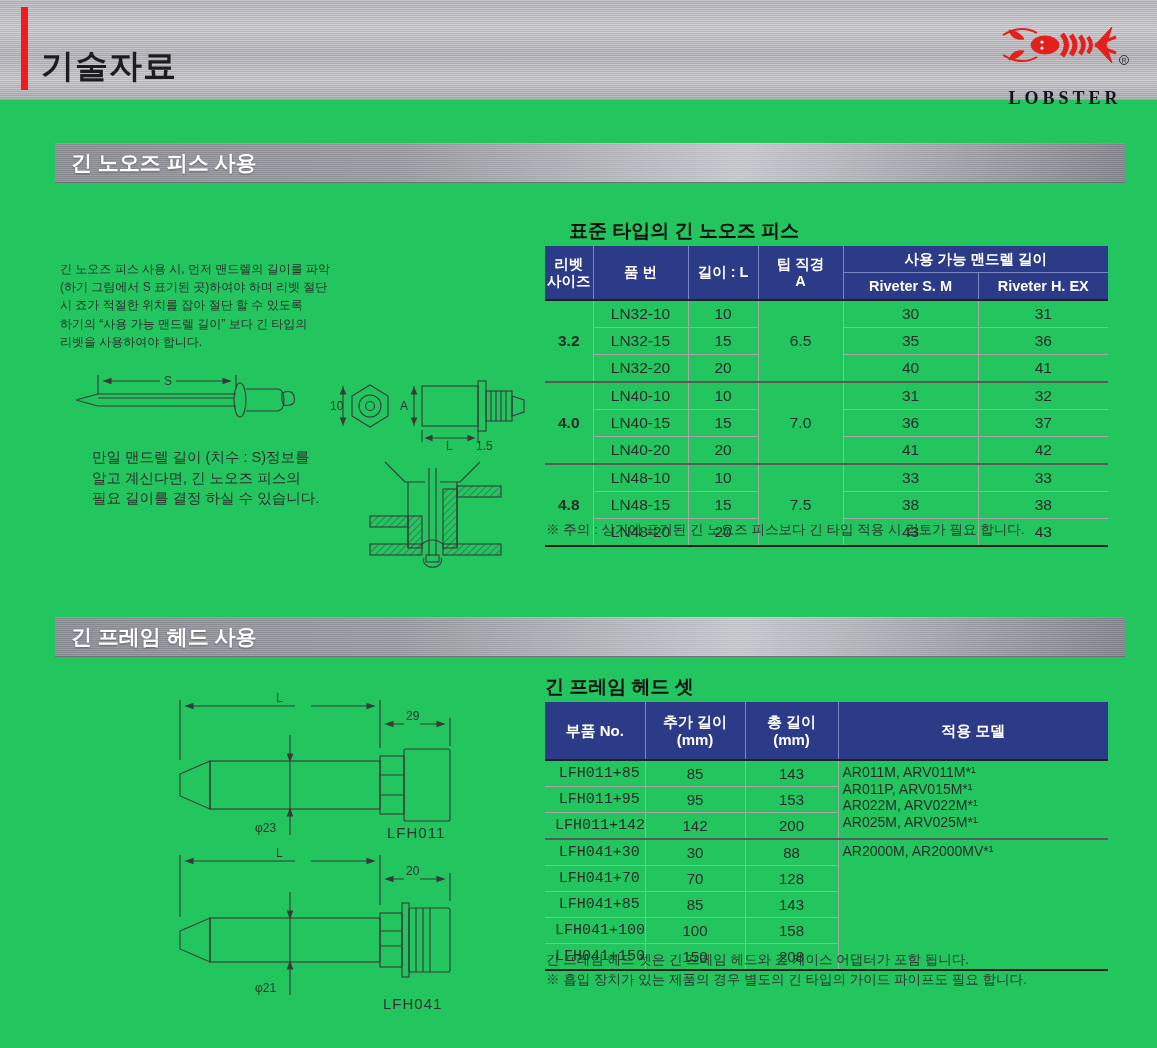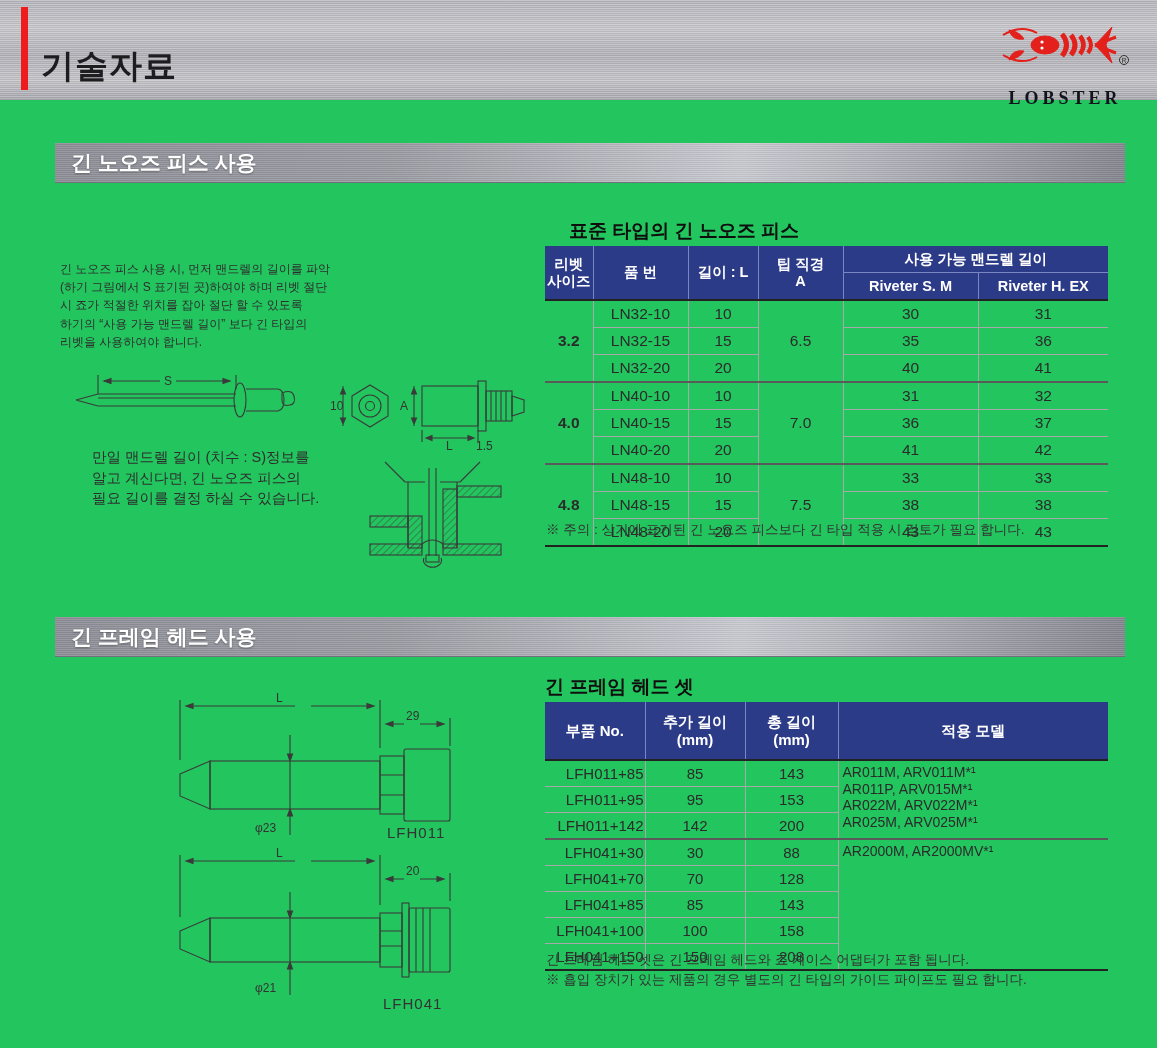--- a/index.html
+++ b/index.html
@@ -56,21 +56,21 @@
   #tbl1 { top:246px; width:563px; }
   #tbl1 thead th { font-size:14.5px; height:24px; }
   #tbl1 th.mandrel { border-bottom:1px solid #7a86c3;margin-left:32px; }
   #tbl1 td { font-size:15.5px; height:24px; }
   #tbl1 td.size { font-weight:bold; }
   .note1 { position:absolute; left:546px; top:521px; font-size:13.5px; color:#333; }
 
   #tbl2 { top:702px; width:563px; }
   #tbl2 thead th { font-size:15px; height:55px; }
   #tbl2 td { font-size:15px; height:23px; }
-  #tbl2 td.part { text-align:right; padding-left:10px; }
+  #tbl2 td.part { text-align:center; padding-left:10px;font-family:Liberation Mono, monospace; }
   #tbl2 td.models { text-align:left; vertical-align:top; padding:3px 0 0 4px;
                     font-size:14px; line-height:16.5px; white-space:pre-line; }
   .note2 { position:absolute; left:546px; top:950px; font-size:13.5px; color:#333;
            white-space:pre-line; line-height:1.5; }
 </style>
 </head>
 <body>
 
 <div class="page">
 

